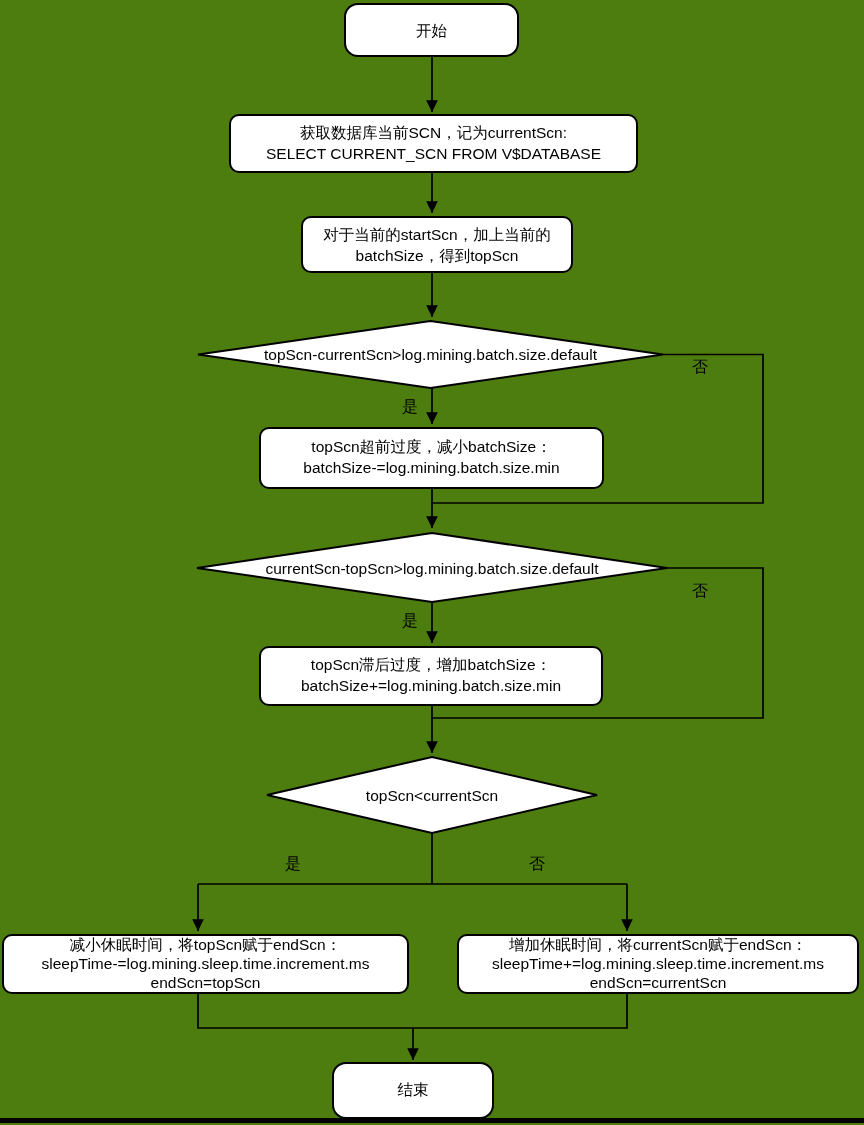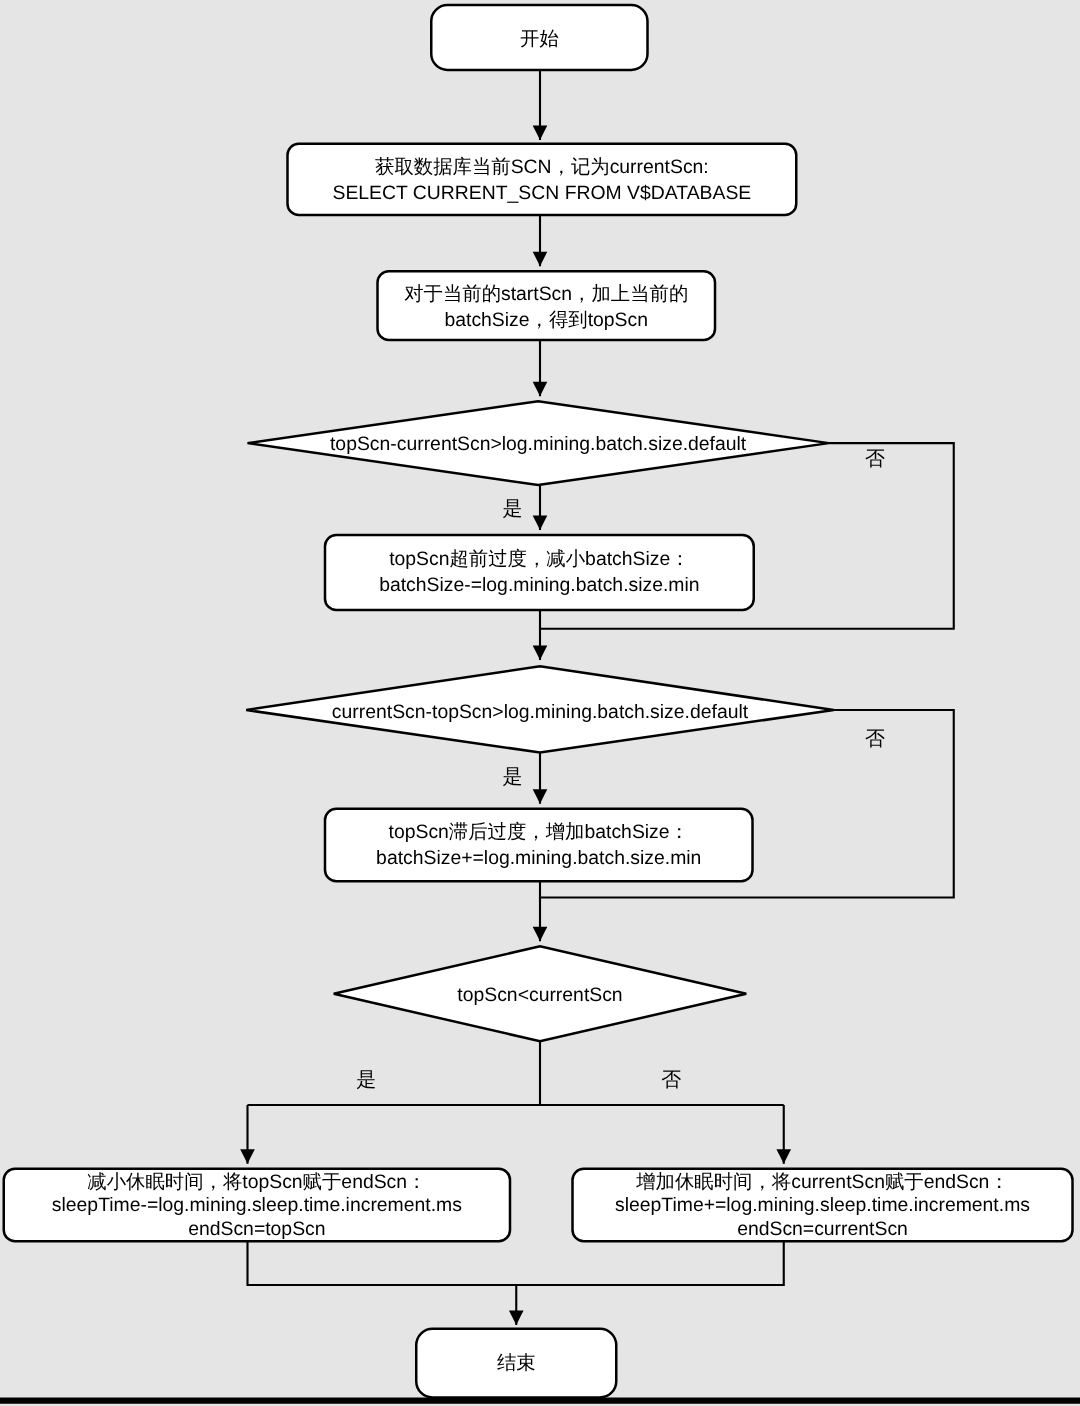--- a/index.html
+++ b/index.html
@@ -4,21 +4,21 @@
 <style>
   html, body {
     margin: 0;
     padding: 0;
     background: #ffffff;
   }
   .page {
     position: relative;
     width: 864px;
     height: 1125px;
-    background: #e5e5e5;
+    background: #4d7c0f;
     overflow: hidden;
   }
   svg {
     display: block;
     font-family: "Liberation Sans", sans-serif;
   }
   .shape {
     fill: #ffffff;
     stroke: #000000;
     stroke-width: 2;

